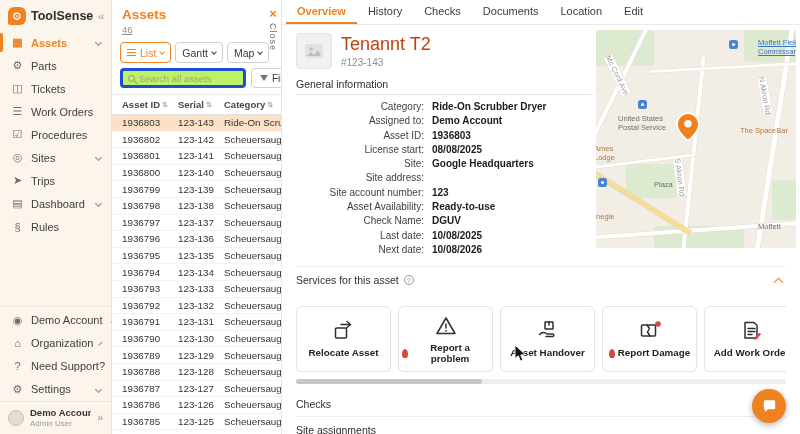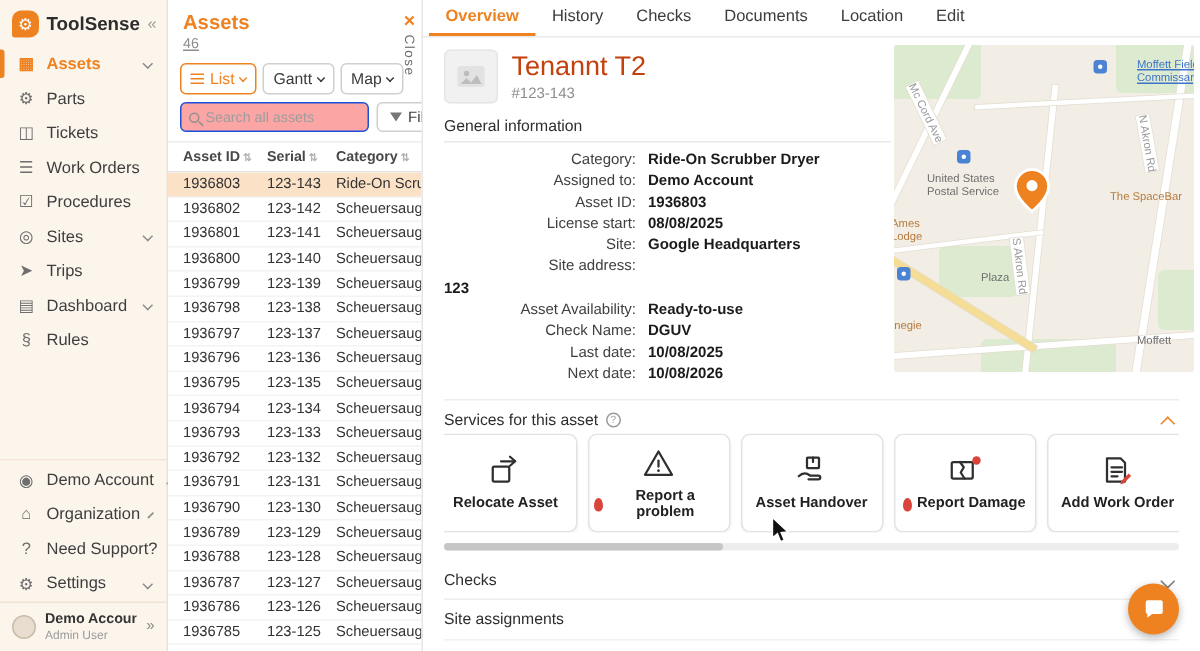--- a/index.html
+++ b/index.html
@@ -38,21 +38,21 @@
   .close-col { position:absolute; top:7px; right:3px; display:flex; flex-direction:column; align-items:center; gap:3px; cursor:pointer; }
   .close-x { color:#ef8220; font-size:13px; font-weight:700; line-height:1; }
   .close-label { writing-mode:vertical-rl; font-size:9px; color:#6f6f6f; letter-spacing:1px; }
   .view-row { display:flex; gap:4px; padding:5px 8px 4px 8px; }
   .vbtn { height:21px; padding:0 6px; border:1px solid #cfcfcf; border-radius:4px; background:#fff; display:flex; align-items:center; gap:4px; font-size:10.5px; color:#3a3a3a; white-space:nowrap; cursor:pointer; flex-shrink:0; }
   .vbtn.active { border-color:#ef8220; color:#ef8220; }
   .vbtn .cv { width:4px; height:4px; border-color:currentColor; margin-top:-2px; }
   .bars { width:9px; height:7px; border-top:1.5px solid currentColor; border-bottom:1.5px solid currentColor; position:relative; }
   .bars::after { content:""; position:absolute; left:0; right:0; top:2px; border-top:1.5px solid currentColor; }
   .search-row { display:flex; gap:5px; padding:1px 8px 6px 8px; align-items:center; }
-  .search-box { width:126px; height:20px; border:1px solid #1d4ed8; border-radius:4px; display:flex; align-items:center; gap:4px; padding:0 5px; background:#fca5a5; flex-shrink:0; }
+  .search-box { width:126px; height:20px; border:3px solid #1d4ed8; border-radius:4px; display:flex; align-items:center; gap:4px; padding:0 5px; background:#bef264; flex-shrink:0; }
   .mag { width:7px; height:7px; border:1.4px solid #909090; border-radius:50%; position:relative; flex-shrink:0; }
   .mag::after { content:""; position:absolute; width:4px; border-top:1.4px solid #909090; transform:rotate(45deg); left:5px; top:6px; }
   .search-box input { border:none; outline:none; width:100%; font-size:9.5px; color:#333; font-family:"Liberation Sans",sans-serif; background:transparent; }
   .search-box input::placeholder { color:#9d9d9d; }
   .filter-btn { height:20px; border:1px solid #cfcfcf; border-radius:4px; background:#fff; display:flex; align-items:center; gap:4px; padding:0 8px; font-size:10px; color:#3a3a3a; cursor:pointer; flex-shrink:0; }
   .funnel { width:0; height:0; border-left:4px solid transparent; border-right:4px solid transparent; border-top:6px solid #777; }
   .thead { display:flex; align-items:center; padding:4px 0 4px 10px; border-top:1px solid #ececec; border-bottom:1px solid #e3e3e3; }
   .th { display:flex; align-items:center; font-size:9.5px; font-weight:700; color:#474747; cursor:pointer; }
   .sort { font-size:7px; color:#b3b3b3; margin-left:2px; }
   .col0 { width:56px; flex-shrink:0; }
@@ -77,21 +77,21 @@
   .sec-gen { width:298px; padding-bottom:4px; border-bottom:1px solid #e8e8e8; margin-bottom:5px; }
   .info { width:300px; }
   .irow { display:flex; line-height:14.3px; font-size:10px; }
   .ilabel { width:136px; text-align:right; padding-right:8px; color:#3f3f3f; flex-shrink:0; white-space:nowrap; }
   .ival { font-weight:700; color:#1b1b1b; white-space:nowrap; }
   .chev-btn { width:7px; height:7px; border-right:1.6px solid #7a7a7a; border-bottom:1.6px solid #7a7a7a; transform:rotate(45deg); cursor:pointer; }
   .chev-btn.up { transform:rotate(225deg); border-color:#ef8220; margin-top:4px; }
   .ml-auto { margin-left:auto; margin-right:4px; }
   .qmark { width:10px; height:10px; border:1px solid #9a9a9a; border-radius:50%; color:#9a9a9a; font-size:7px; display:grid; place-items:center; cursor:pointer; }
   .sec-services { margin-top:9px; padding-top:7px; border-top:1px solid #ededed; }
-  .cards { display:flex; gap:7px; margin-top:3px; overflow:hidden;justify-content:center; }
+  .cards { display:flex; gap:7px; margin-top:20px; overflow:hidden; }
   .card { min-width:95px; width:95px; height:66px; border:1px solid #e3e3e3; border-radius:6px; background:#fff; box-shadow:0 1px 2px rgba(0,0,0,.05); display:flex; flex-direction:column; align-items:center; justify-content:center; gap:5px; cursor:pointer; flex-shrink:0; }
   .cicon svg { width:24px; height:24px; display:block; }
   .clabel { font-size:9.8px; font-weight:700; color:#222; display:flex; align-items:center; gap:3px; line-height:1.1; text-align:center; padding:0 3px; }
   .rb { width:6px; height:9px; background:#d9453a; border-radius:50% 50% 50% 50% / 60% 60% 40% 40%; flex-shrink:0; }
   .hscroll { margin-top:7px; height:5px; background:#ededed; border-radius:3px; cursor:pointer; }
   .hthumb { width:38%; height:100%; background:#c6c6c6; border-radius:3px; }
   .sec-checks { margin-top:10px; padding:4px 0 6px 0; border-bottom:1px solid #ededed; cursor:pointer; }
   .sec-sa { margin-top:7px; }
   .sa-head { display:flex; margin-top:7px; border-top:1px solid #f1f1f1; padding-top:5px; overflow:hidden; }
 
@@ -394,20 +394,21 @@
             <span class="ival">08/08/2025</span>
           </div>
           <div class="irow">
             <span class="ilabel">Site:</span>
             <span class="ival">Google Headquarters</span>
           </div>
           <div class="irow">
             <span class="ilabel">Site address:</span>
           </div>
           <div class="irow">
+            <span class="ilabel">Site account number:</span>
             <span class="ival">123</span>
           </div>
           <div class="irow">
             <span class="ilabel">Asset Availability:</span>
             <span class="ival">Ready-to-use</span>
           </div>
           <div class="irow">
             <span class="ilabel">Check Name:</span>
             <span class="ival">DGUV</span>
           </div>

